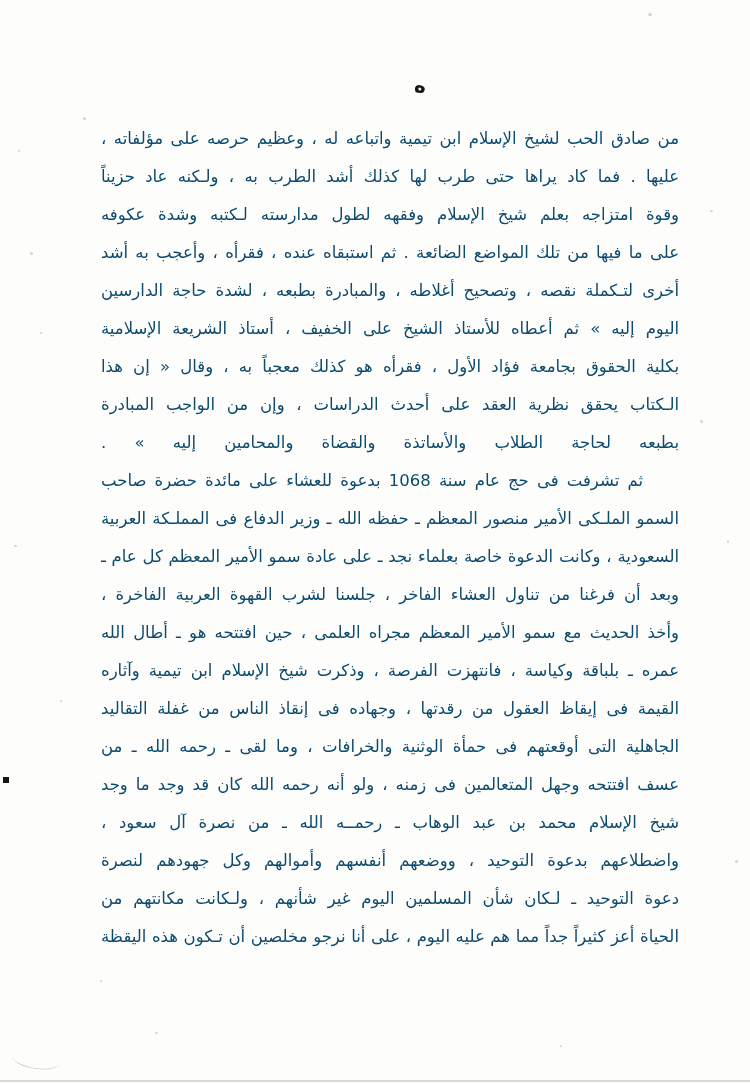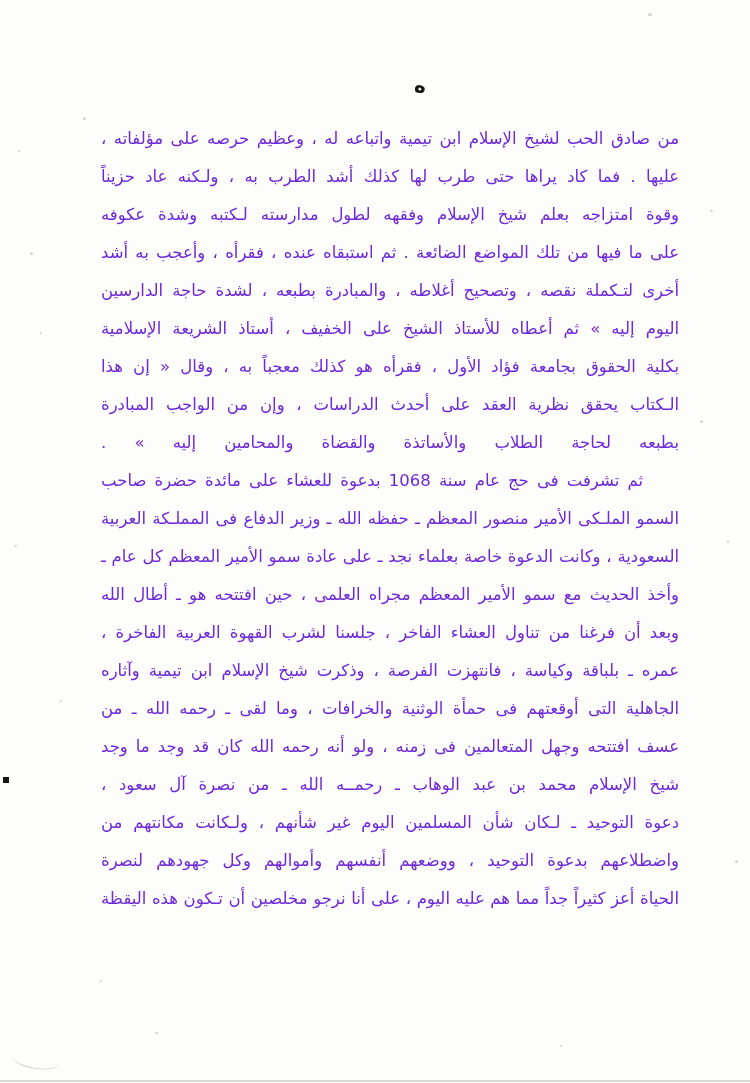--- a/index.html
+++ b/index.html
@@ -30,21 +30,21 @@
   .line {
     height:38px;
     line-height:38px;
     font-size:16.5px;
     letter-spacing:0;
     text-align:justify;
     text-align-last:justify;
     -moz-text-align-last:justify;
     overflow:hidden;
     white-space:normal;
-    color:#6d28d9;
+    color:#0c4a6e;
   }
   .line.indent { padding-right:36px; }
   
   .speck {
     position:absolute;
     background:#9f9f98;
     border-radius:50%;
     opacity:.45;
   }
   .ink-dot {
@@ -82,28 +82,29 @@
       <div class="line" dir="rtl" lang="ar">وقوة امتزاجه بعلم شيخ الإسلام وفقهه لطول مدارسته لـكتبه وشدة عكوفه</div>
       <div class="line" dir="rtl" lang="ar">على ما فيها من تلك المواضع الضائعة . ثم استبقاه عنده ، فقرأه ، وأعجب به أشد</div>
       <div class="line" dir="rtl" lang="ar">أخرى لتـكملة نقصه ، وتصحيح أغلاطه ، والمبادرة بطبعه ، لشدة حاجة الدارسين</div>
       <div class="line" dir="rtl" lang="ar">اليوم إليه » ثم أعطاه للأستاذ الشيخ على الخفيف ، أستاذ الشريعة الإسلامية</div>
       <div class="line" dir="rtl" lang="ar">بكلية الحقوق بجامعة فؤاد الأول ، فقرأه هو كذلك معجباً به ، وقال « إن هذا</div>
       <div class="line" dir="rtl" lang="ar">الـكتاب يحقق نظرية العقد على أحدث الدراسات ، وإن من الواجب المبادرة</div>
       <div class="line" dir="rtl" lang="ar">بطبعه لحاجة الطلاب والأساتذة والقضاة والمحامين إليه » .</div>
       <div class="line indent" dir="rtl" lang="ar">ثم تشرفت فى حج عام سنة 1068 بدعوة للعشاء على مائدة حضرة صاحب</div>
       <div class="line" dir="rtl" lang="ar">السمو الملـكى الأمير منصور المعظم ـ حفظه الله ـ وزير الدفاع فى المملـكة العربية</div>
       <div class="line" dir="rtl" lang="ar">السعودية ، وكانت الدعوة خاصة بعلماء نجد ـ على عادة سمو الأمير المعظم كل عام ـ</div>
+      <div class="line" dir="rtl" lang="ar">وبعد أن فرغنا من تناول العشاء الفاخر ، جلسنا لشرب القهوة العربية الفاخرة ،</div>
       <div class="line" dir="rtl" lang="ar">وأخذ الحديث مع سمو الأمير المعظم مجراه العلمى ، حين افتتحه هو ـ أطال الله</div>
-      <div class="line" dir="rtl" lang="ar">وبعد أن فرغنا من تناول العشاء الفاخر ، جلسنا لشرب القهوة العربية الفاخرة ،</div>
       <div class="line" dir="rtl" lang="ar">عمره ـ بلباقة وكياسة ، فانتهزت الفرصة ، وذكرت شيخ الإسلام ابن تيمية وآثاره</div>
+      <div class="line" dir="rtl" lang="ar">القيمة فى إيقاظ العقول من رقدتها ، وجهاده فى إنقاذ الناس من غفلة التقاليد</div>
       <div class="line" dir="rtl" lang="ar">الجاهلية التى أوقعتهم فى حمأة الوثنية والخرافات ، وما لقى ـ رحمه الله ـ من</div>
       <div class="line" dir="rtl" lang="ar">عسف افتتحه وجهل المتعالمين فى زمنه ، ولو أنه رحمه الله كان قد وجد ما وجد</div>
       <div class="line" dir="rtl" lang="ar">شيخ الإسلام محمد بن عبد الوهاب ـ رحمــه الله ـ من نصرة آل سعود ،</div>
+      <div class="line" dir="rtl" lang="ar">واضطلاعهم بدعوة التوحيد ، ووضعهم أنفسهم وأموالهم وكل جهودهم لنصرة</div>
       <div class="line" dir="rtl" lang="ar">دعوة التوحيد ـ لـكان شأن المسلمين اليوم غير شأنهم ، ولـكانت مكانتهم من</div>
-      <div class="line" dir="rtl" lang="ar">واضطلاعهم بدعوة التوحيد ، ووضعهم أنفسهم وأموالهم وكل جهودهم لنصرة</div>
       <div class="line" dir="rtl" lang="ar">الحياة أعز كثيراً جداً مما هم عليه اليوم ، على أنا نرجو مخلصين أن تـكون هذه اليقظة</div>
     </div>
 
   <div class="ink-dot"></div>
   <div class="pencil-curve"></div>
   <div class="bottom-scan-line"></div>
 
   <div class="speck" style="left:648px;top:13px;width:4px;height:3px"></div>
   <div class="speck" style="left:83px;top:117px;width:3px;height:3px"></div>
   <div class="speck" style="left:18px;top:150px;width:2px;height:2px"></div>

